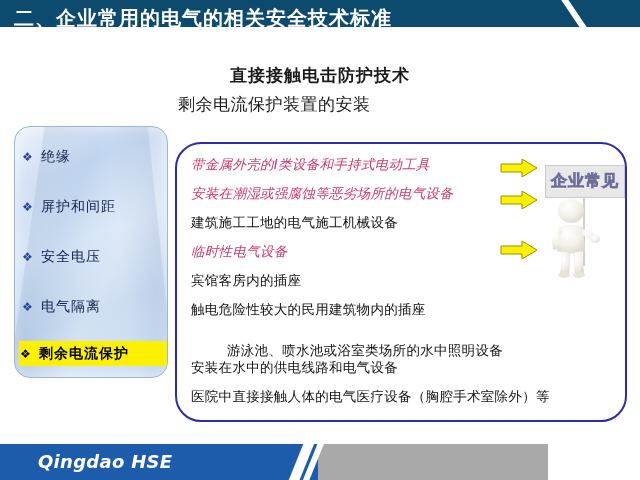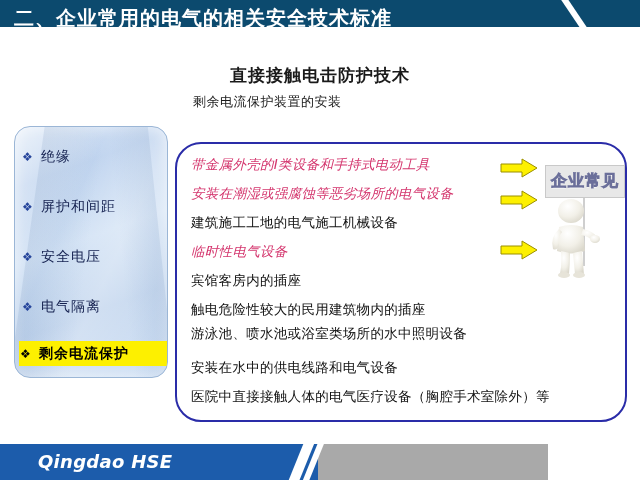--- a/index.html
+++ b/index.html
@@ -65,24 +65,23 @@
     text-align: center;
     font-size: 17px;
     font-weight: bold;
     color: #1a1a1a;
     letter-spacing: 1px;
     margin-top: 16px;
   }
   #slide-subtitle {
     position: absolute;
     left: 178px; top: 93px;
-    font-size: 13px;
+    font-size: 17px;
     color: #1a1a1a;
     letter-spacing: 0.5px;
-    margin-left: 15px;
   }
 
   
   #sidebar {
     position: absolute;
     left: 14px; top: 126px;
     width: 152px; height: 250px;
     border-radius: 16px;
     border: 1px solid #9bb6d6;
     background:
@@ -300,21 +299,21 @@
   </div>
 </div>
 
 <div id="content-box">
   <div class="content-line red" style="top:12px;">带金属外壳的Ⅰ类设备和手持式电动工具</div>
   <div class="content-line" style="top:70px;">建筑施工工地的电气施工机械设备</div>
   <div class="content-line red" style="top:41px;">安装在潮湿或强腐蚀等恶劣场所的电气设备</div>
   <div class="content-line" style="top:128px;">宾馆客房内的插座</div>
   <div class="content-line red" style="top:99px;">临时性电气设备</div>
   <div class="content-line" style="top:157px;">触电危险性较大的民用建筑物内的插座</div>
-  <div class="content-line" style="top:181px;">游泳池、喷水池或浴室类场所的水中照明设备</div>
+  <div class="content-line" style="top:198px;margin-left:36px;">游泳池、喷水池或浴室类场所的水中照明设备</div>
   <div class="content-line" style="top:244px;">医院中直接接触人体的电气医疗设备（胸腔手术室除外）等</div>
   <div class="content-line" style="top:215px;">安装在水中的供电线路和电气设备</div>
 </div>
 
 <svg class="arrow" style="left:500px; top:158px;" viewBox="0 0 38 20">
   <polygon points="1,6 22,6 22,1 37,10 22,19 22,14 1,14" fill="#fdf000" stroke="#9a8f00" stroke-width="1"></polygon>
 </svg>
 <svg class="arrow" style="left:500px; top:190px;" viewBox="0 0 38 20">
   <polygon points="1,6 22,6 22,1 37,10 22,19 22,14 1,14" fill="#fdf000" stroke="#9a8f00" stroke-width="1"></polygon>
 </svg>

